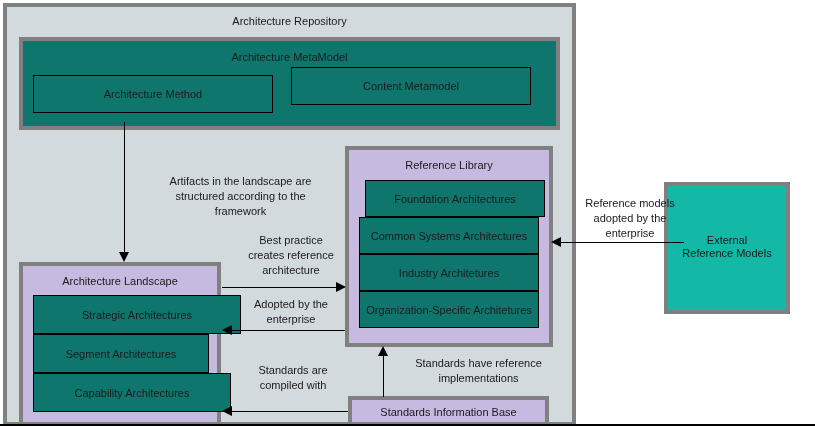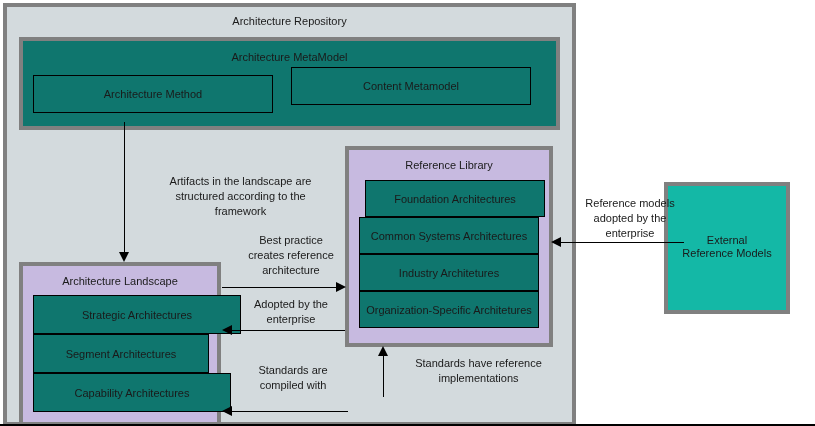--- a/index.html
+++ b/index.html
@@ -136,20 +136,23 @@
   <div class="cell" style="left:33px; top:295px; width:208px; height:39px;">
     <span>Strategic Architectures</span>
   </div>
   <div class="cell" style="left:33px; top:334px; width:176px; height:39px;">
     <span>Segment Architectures</span>
   </div>
   <div class="cell" style="left:33px; top:373px; width:198px; height:39px;">
     <span>Capability Architectures</span>
   </div>
 
+  <div class="frame" style="left:348px; top:396px; width:201px; height:30px; background:#c7bae0;">
+    <div class="frame-title" style="top:6px;">Standards Information Base</div>
+  </div>
 
   <div class="frame" style="left:664px; top:182px; width:126px; height:132px; background:#14b8a6;">
     <div class="frame-title" style="top:48px; padding:0 12px; white-space:normal;">External Reference Models</div>
   </div>
 
   <div class="line-v" style="left:124px; top:122px; height:132px;"></div>
   <div class="arrow arrow-down" style="left:119px; top:252px;"></div>
 
   <div class="line-h" style="left:222px; top:287px; width:118px;"></div>
   <div class="arrow arrow-right" style="left:336px; top:282px;"></div>

